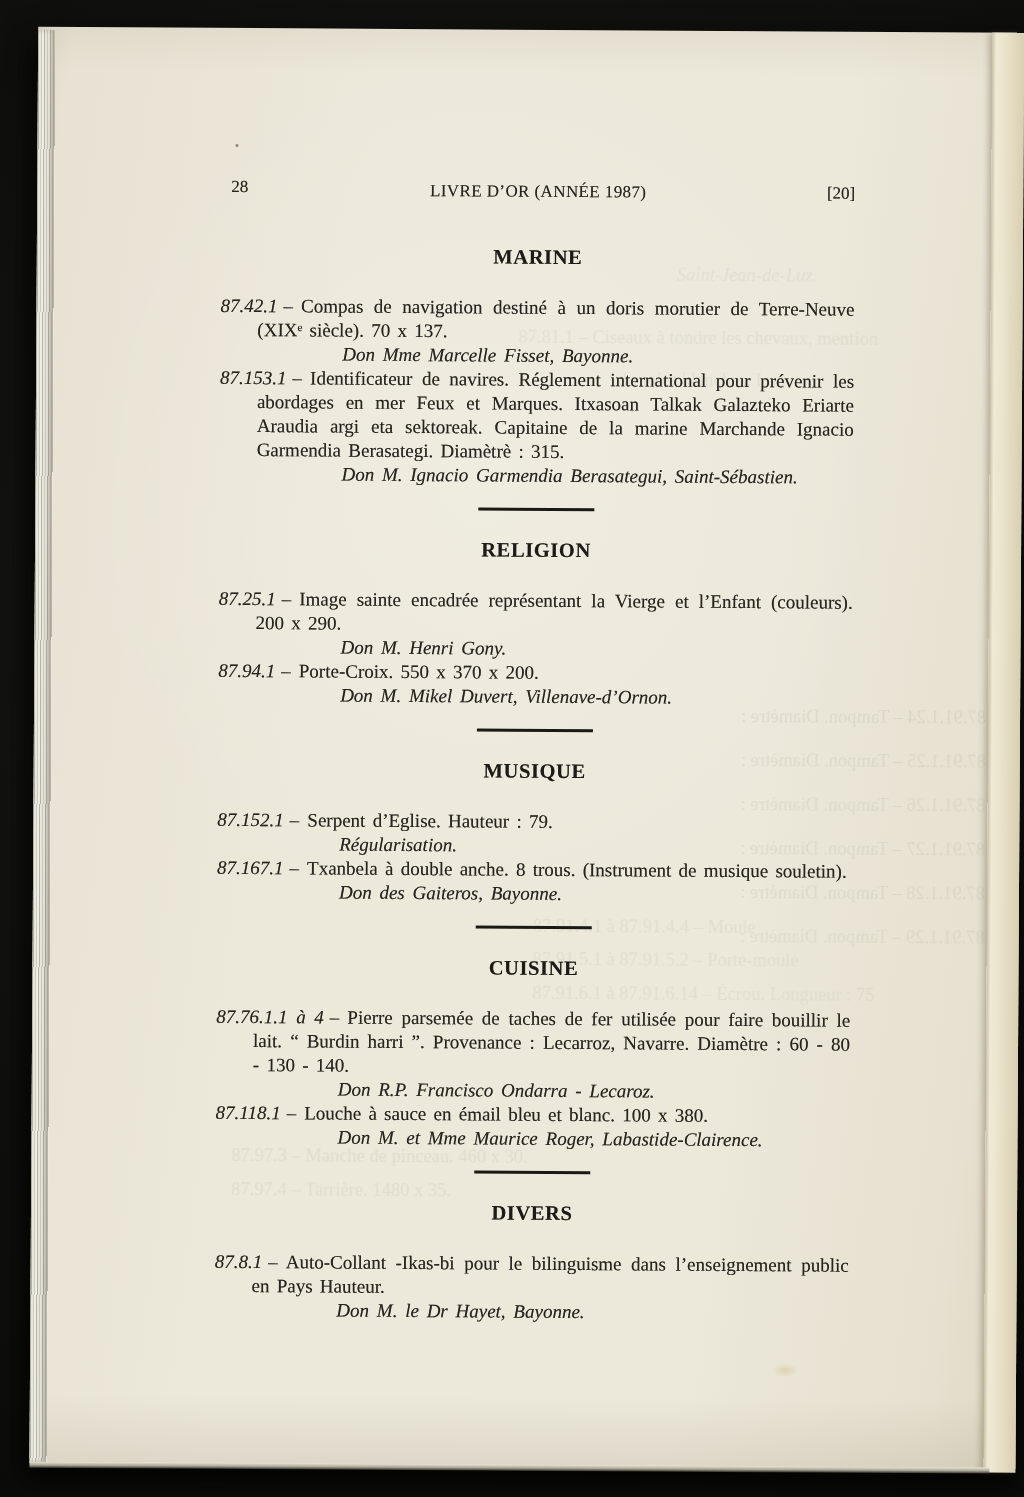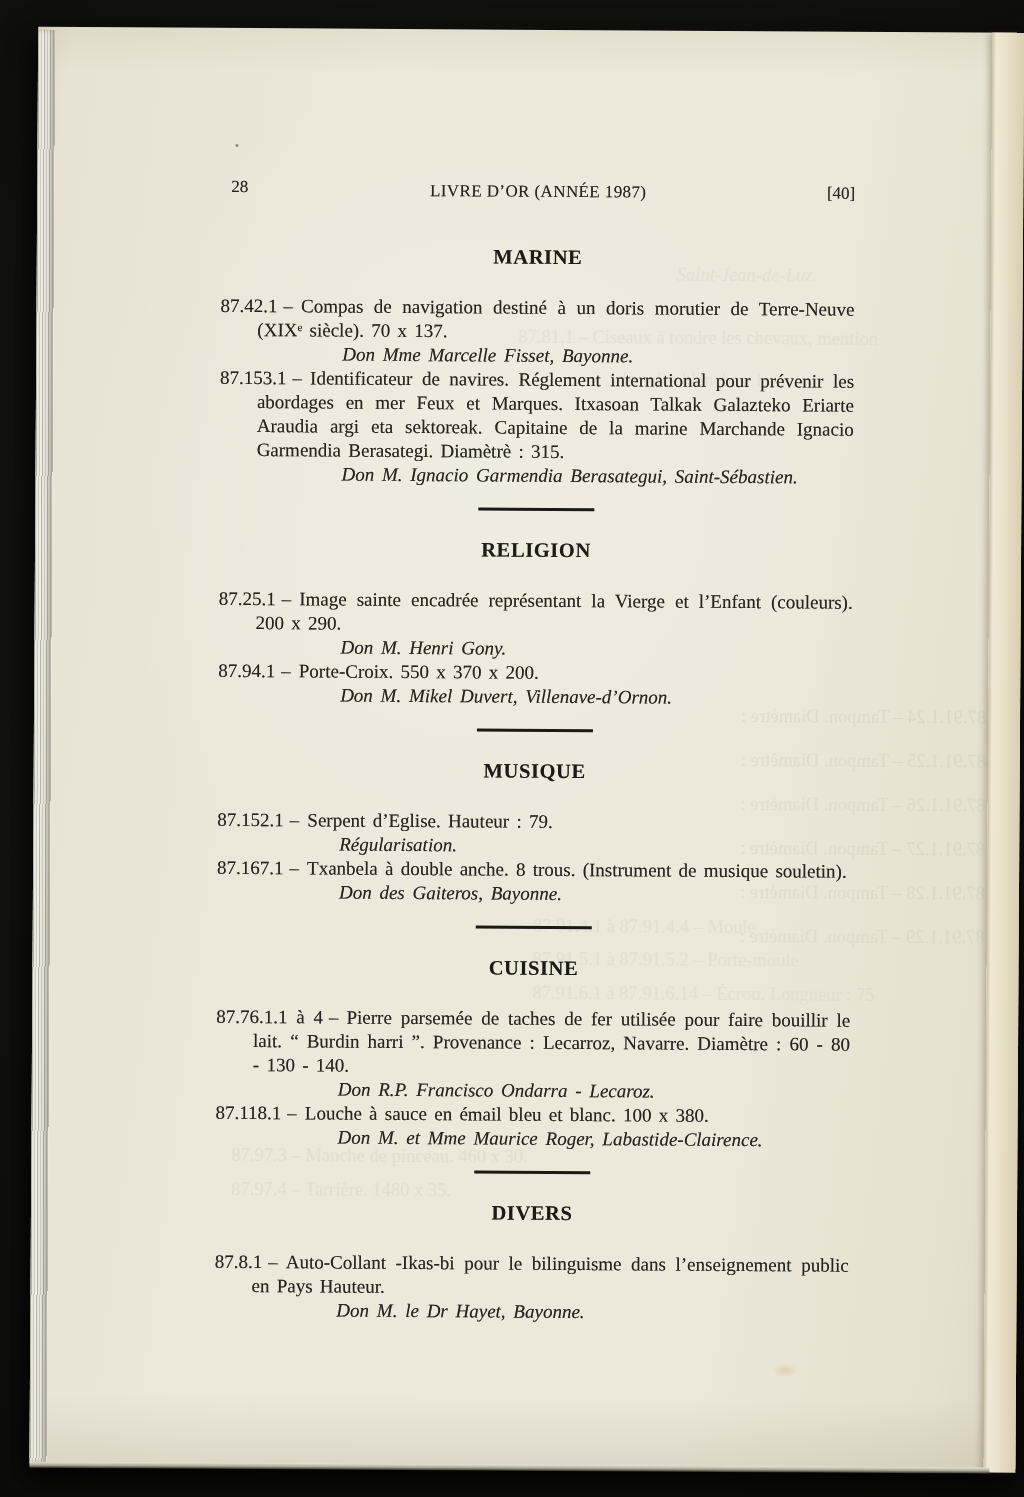--- a/index.html
+++ b/index.html
@@ -54,21 +54,21 @@
   .folio { position:absolute; right:0; top:0; }
 
   .section-title {
     margin:26px 0; font-size:20.5px; line-height:26px; font-weight:bold;
     text-align:center; letter-spacing:.6px; color:#1d1b17;
   }
   .section-title.first { margin-top:40px; }
   .rule { width:116px; margin:20px auto 0; border:0; border-top:3px solid #1a1916; }
 
   .entry { margin:0; padding-left:37px; text-indent:-37px; text-align:justify; word-spacing:2.5px; }
-  .num { white-space:nowrap; }
+  .num { white-space:nowrap;font-style:italic; }
   .dash { padding:0 8px 0 6px; }
   .don { margin:0 0 0 122px; font-style:italic; word-spacing:3px; }
 
   
   .ghost {
     position:absolute; font-size:18.5px; line-height:24px; color:#84907e;
     filter:blur(.5px); white-space:nowrap; pointer-events:none;
   }
   .mirror { transform:scaleX(-1); text-align:left; }
 </style>
@@ -102,21 +102,21 @@
 
       <div class="ghost" style="left:200px;top:1115px;opacity:.13">87.97.3 – Manche de pinceau. 460 x 30.</div>
       <div class="ghost" style="left:200px;top:1149px;opacity:.12">87.97.4 – Tarrière. 1480 x 35.</div>
     </div>
 
     <div class="content">
 
       <div class="page-head">
         <span class="page-num">28</span>
         <span class="head-title">LIVRE D’OR (ANNÉE 1987)</span>
-        <span class="folio">[40]</span>
+        <span class="folio">[20]</span>
       </div>
 
       <div>
         <h2 class="section-title first">MARINE</h2>
         <p class="entry">
           <span class="num">87.42.1</span><span class="dash">–</span><span>Compas de navigation destiné à un doris morutier de Terre-Neuve (XIXᵉ siècle). 70 x 137.</span>
         </p>
         <p class="don">Don Mme Marcelle Fisset, Bayonne.</p>
         <p class="entry">
           <span class="num">87.153.1</span><span class="dash">–</span><span>Identificateur de navires. Réglement international pour prévenir les abordages en mer Feux et Marques. Itxasoan Talkak Galazteko Eriarte Araudia argi eta sektoreak. Capitaine de la marine Marchande Ignacio Garmendia Berasategi. Diamètrè : 315.</span>

